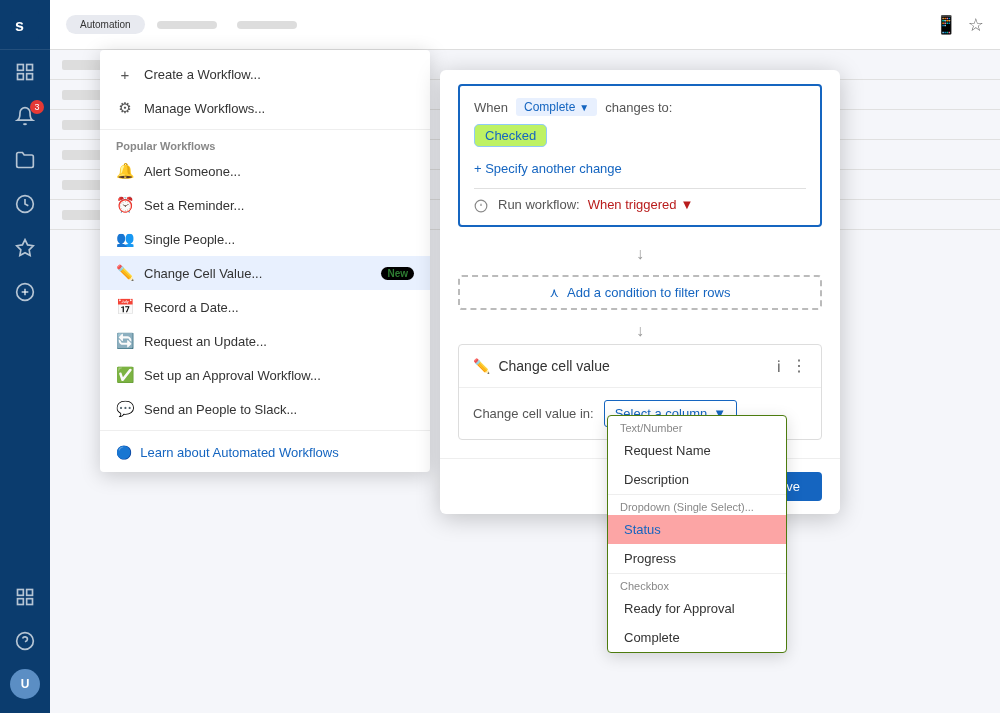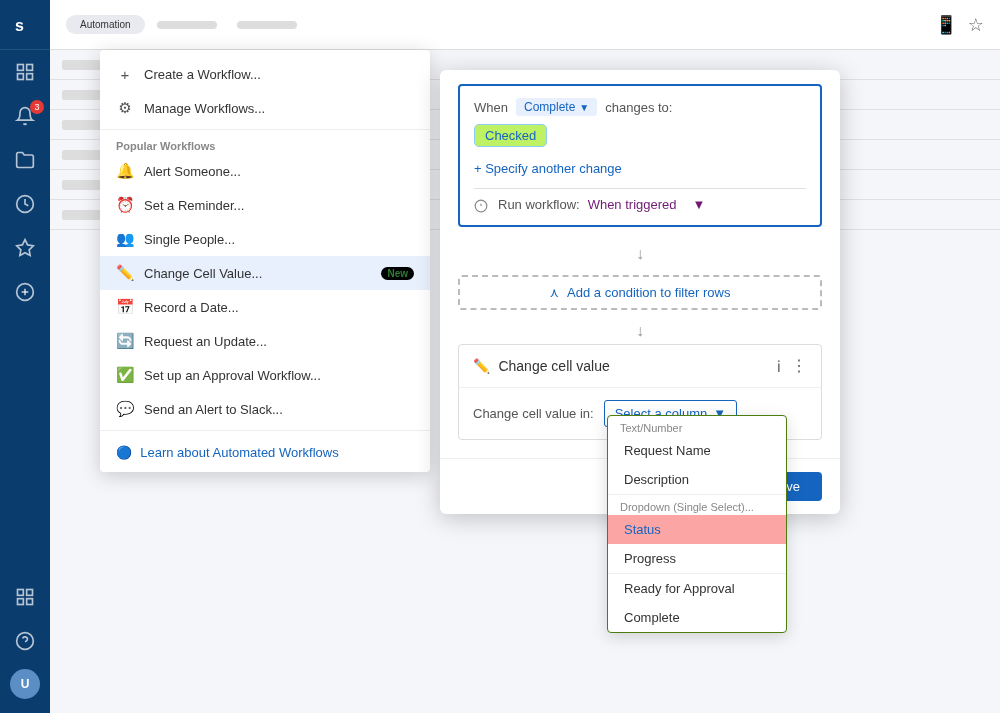--- a/index.html
+++ b/index.html
@@ -207,22 +207,22 @@
       display: flex; align-items: center; gap: 4px;
       padding: 4px 0;
     }
     .trigger-divider { height: 1px; background: #e0e0e0; margin: 8px 0; }
     .run-workflow-row {
       display: flex; align-items: center; gap: 8px;
       font-size: 13px; color: #666;
     }
     .run-label { font-weight: 500; color: #555; }
     .when-triggered {
-      display: flex; align-items: center; gap: 16px;
-      color: #701a75; font-size: 13px; cursor: pointer;
+      display: flex; align-items: center; gap: 4px;
+      color: #b91c1c; font-size: 13px; cursor: pointer;
     }
 
     
     .condition-row {
       display: flex; align-items: center; justify-content: center;
       padding: 8px 18px;
     }
     .condition-box {
       border: 2px dashed #bbb;
       border-radius: 4px;
@@ -492,21 +492,21 @@
     <div class="menu-item">
       <span class="icon">🔄</span>
       <span>Request an Update...</span>
     </div>
     <div class="menu-item">
       <span class="icon">✅</span>
       <span>Set up an Approval Workflow...</span>
     </div>
     <div class="menu-item">
       <span class="icon">💬</span>
-      <span>Send an Alert to Slack...</span>
+      <span>Send an People to Slack...</span>
     </div>
     <div class="menu-divider"></div>
     <div class="menu-learn">
       <span>🔵</span>
       <span>Learn about Automated Workflows</span>
     </div>
   </div>
 
   <div class="modal">
     <div class="modal-body">
@@ -588,17 +588,18 @@
 
   <div class="column-dropdown">
     <div class="dropdown-section-label">Text/Number</div>
     <div class="dropdown-item">Request Name</div>
     <div class="dropdown-item">Description</div>
     <div class="dropdown-divider"></div>
     <div class="dropdown-section-label">Dropdown (Single Select)...</div>
     <div class="dropdown-item selected">Status</div>
     <div class="dropdown-item">Progress</div>
     <div class="dropdown-divider"></div>
+    <div class="dropdown-section-label">Checkbox</div>
     <div class="dropdown-item">Ready for Approval</div>
     <div class="dropdown-item">Complete</div>
   </div>
 
 </div>
 
 </body></html>

